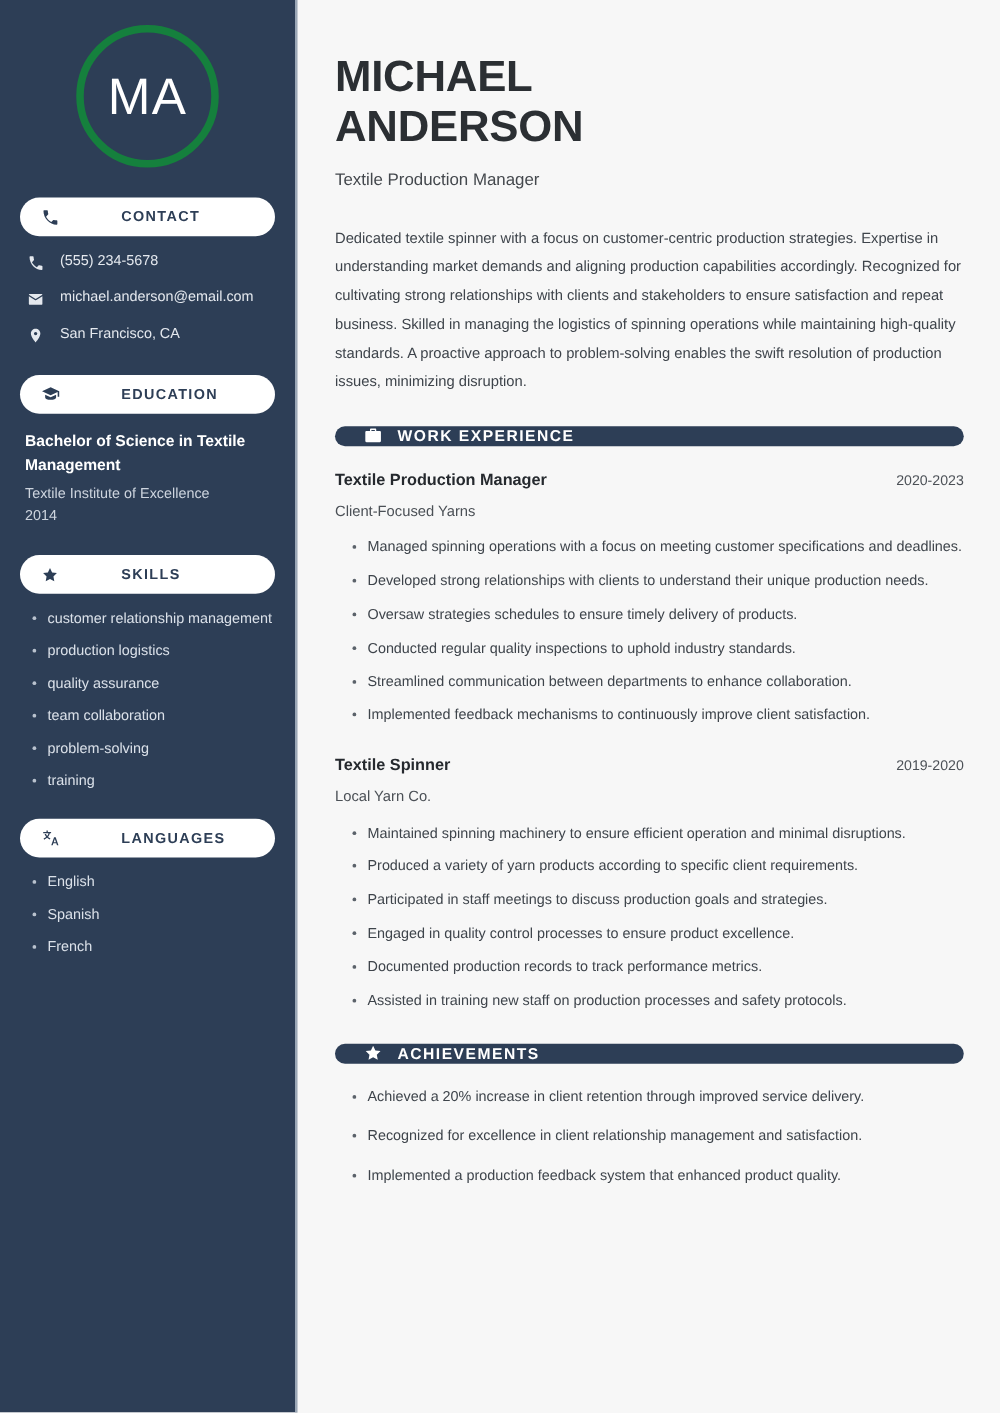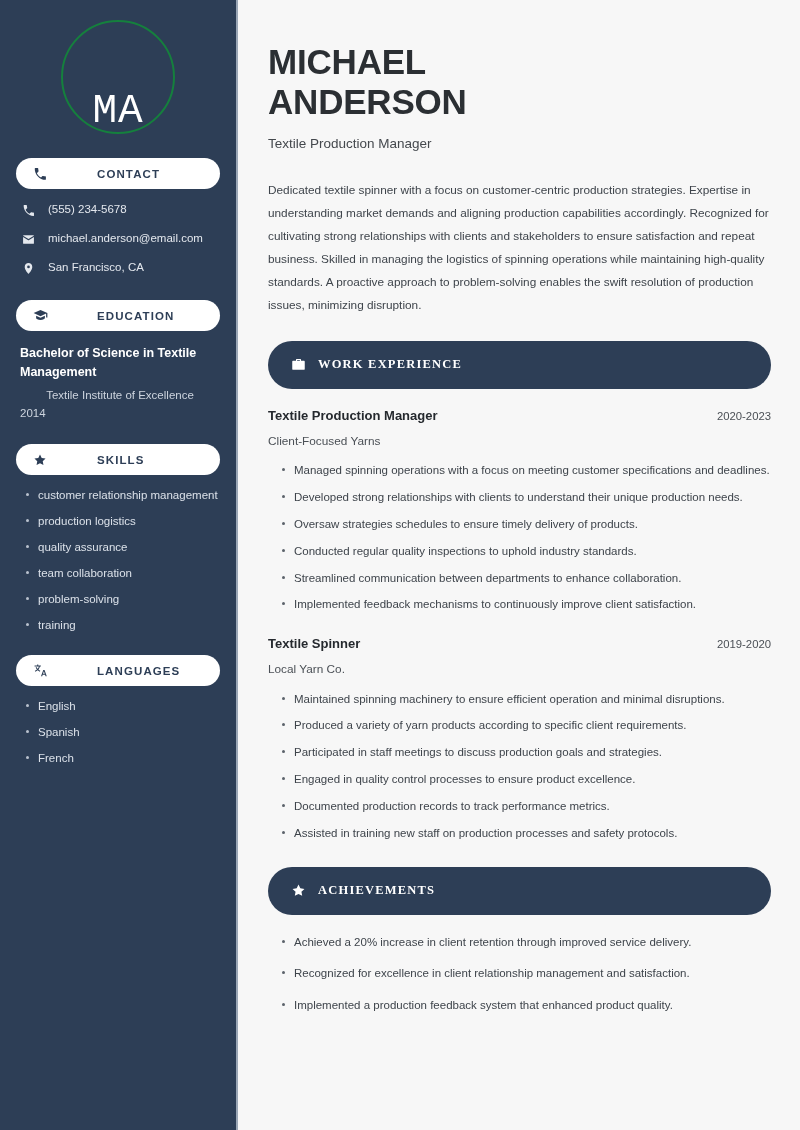--- a/index.html
+++ b/index.html
@@ -34,26 +34,25 @@
   .avatar-wrap {
     display: flex;
     justify-content: center;
     margin-top: 2px;
     margin-bottom: 24px;
   }
   .avatar {
     width: 114px;
     height: 114px;
     border-radius: 50%;
-    border: 2px solid #15803d;
-    display: flex;
-    align-items: flex-end;
+    border: 6px solid #15803d;
+    display: flex;
+    align-items: center;
     justify-content: center;
     box-sizing: border-box;
-    font-family: Liberation Mono, monospace;
   }
   .avatar-initials {
     color: #ffffff;
     font-size: 41px;
     font-weight: 400;
     letter-spacing: 1px;
     line-height: 1;
   }
 
   .pill {
@@ -112,21 +111,20 @@
     color: #ffffff;
     font-size: 12.5px;
     font-weight: bold;
     line-height: 1.55;
     margin-bottom: 4px;
   }
   .edu-school {
     color: #cdd4de;
     font-size: 11.5px;
     line-height: 1.55;
-    text-align: center;
   }
   .edu-year {
     color: #cdd4de;
     font-size: 11.5px;
     line-height: 1.55;
   }
 
   .side-list {
     list-style: none;
     margin: 0 0 22px 0;
@@ -177,27 +175,26 @@
     color: #3e444b;
     font-size: 11.8px;
     line-height: 1.95;
     margin: 25px 0 0 0;
     text-align: left;
   }
 
   .section-bar {
     background: #2d3e56;
     border-radius: 999px;
-    height: 48px;
+    height: 16px;
     display: flex;
     align-items: center;
     padding: 0 22px;
     box-sizing: border-box;
     margin: 24px 0 19px 0;
-    font-family: Liberation Serif, serif;
   }
   .section-bar .sec-icon {
     width: 16px;
     height: 16px;
     margin-right: 12px;
     flex: none;
     display: flex;
     align-items: center;
     justify-content: center;
   }

